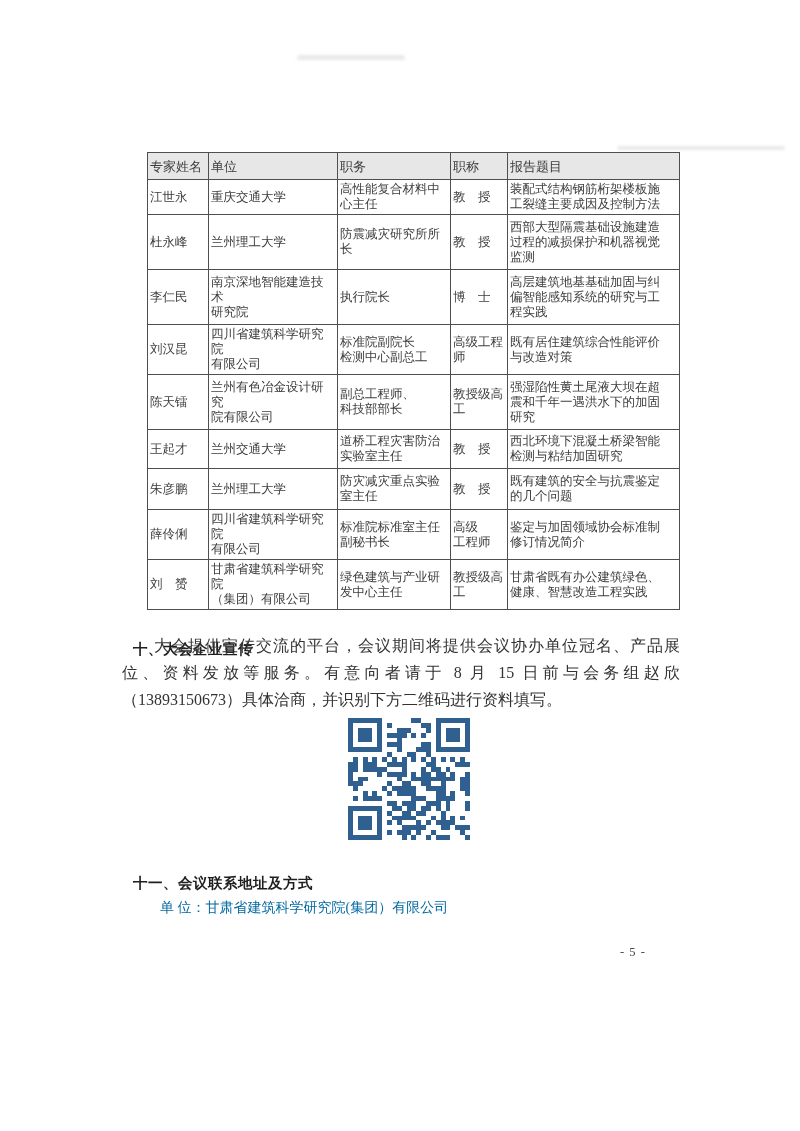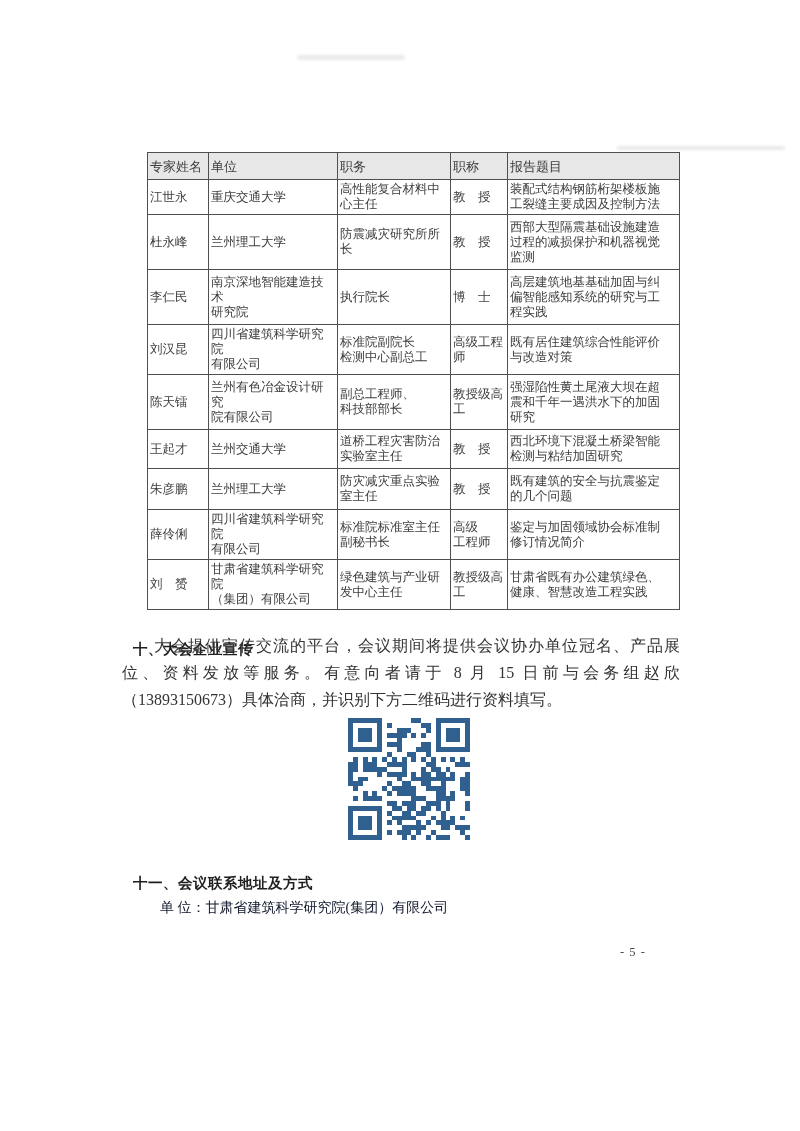--- a/index.html
+++ b/index.html
@@ -47,21 +47,21 @@
     font-size: 16px; line-height: 27px; color: #333333;
     text-align: justify; text-indent: 2em;
     text-justify: inter-ideograph;
   }
 
   .qr-wrap { position: absolute; left: 348px; top: 718px; width: 122px; height: 122px; }
   .qr-wrap svg { display: block; }
 
   .contact-lines {
     position: absolute; left: 160px; top: 893px;
-    font-size: 14px; line-height: 30px; color: #0f172a;
+    font-size: 14px; line-height: 30px; color: #0369a1;
   }
   .contact-lines .line { white-space: pre; }
 
   .page-number {
     position: absolute; left: 620px; top: 945px;
     font-size: 12.5px; color: #474747; letter-spacing: 1px;
     font-family: "Liberation Serif", "DejaVu Serif", serif;
   }
 </style>
 </head>

